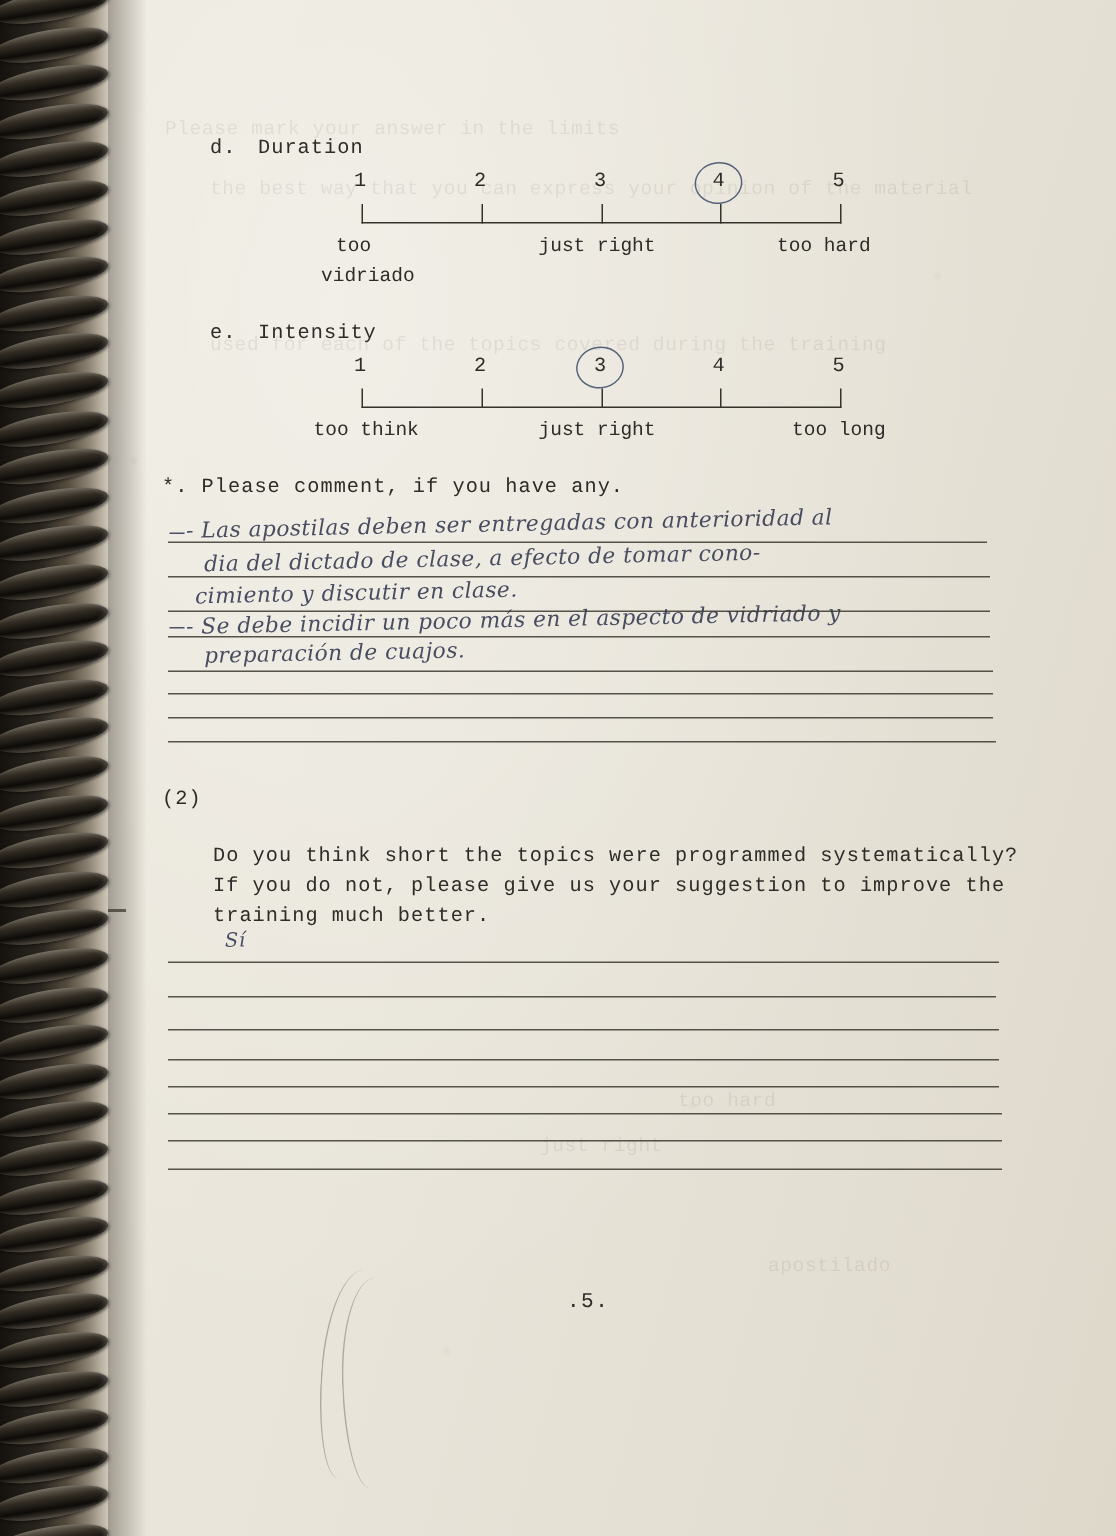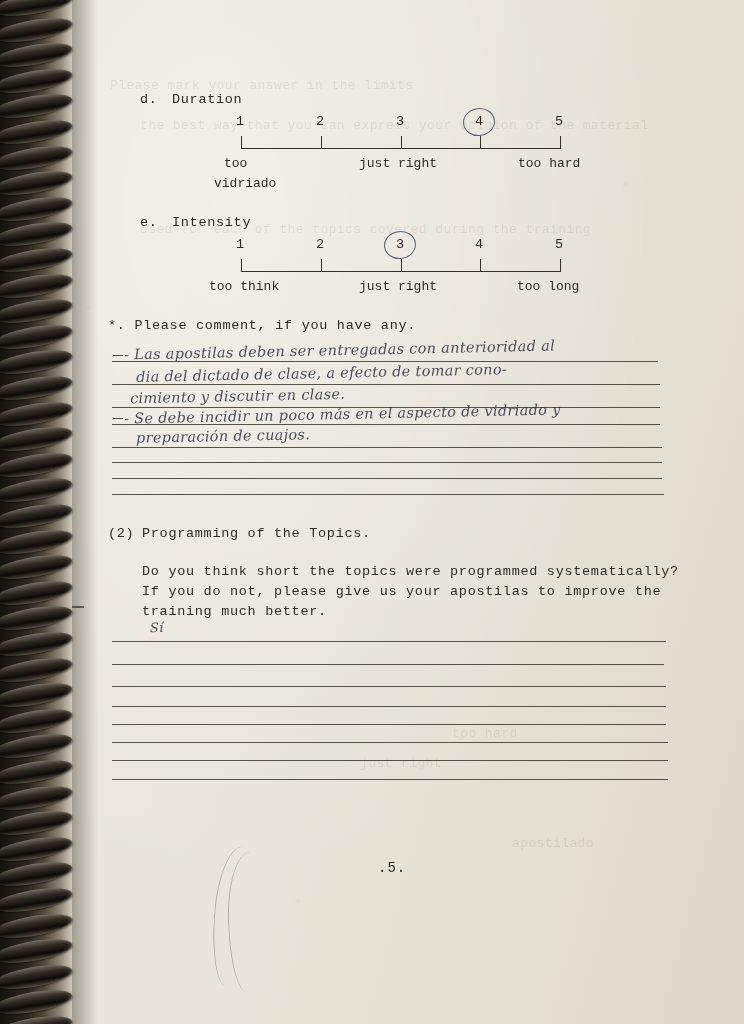--- a/index.html
+++ b/index.html
@@ -186,21 +186,21 @@
       <div class="tick" style="left:160px;"></div>
       <div class="tick" style="left:239px;"></div>
       <div class="tick" style="left:319px;"></div>
       <div class="num" style="left:-5px;">1</div>
       <div class="num" style="left:75px;">2</div>
       <div class="num" style="left:155px;">3</div>
       <div class="num" style="left:234px;">4</div>
       <div class="num" style="left:314px;">5</div>
       <div class="lbl" style="left:-32px;">too think</div>
       <div class="lbl" style="left:118px;">just right</div>
-      <div class="lbl" style="left:276px;">too long</div>
+      <div class="lbl" style="left:287px;">too long</div>
       <div class="circle-mark" style="left:143px; top:-40px;"></div>
     </div>
 
     <div class="t" style="left:108px; top:318px;">*. Please comment, if you have any.</div>
 
     <div class="dash" style="left:113px; top:355px;"></div>
     <div class="hw" style="left:124px; top:342px;">- Las apostilas deben ser entregadas con anterioridad al</div>
     <div class="hw" style="left:136px; top:365px;">dia del dictado de clase, a efecto de tomar cono-</div>
     <div class="hw" style="left:130px; top:388px;">cimiento y discutir en clase.</div>
     <div class="dash" style="left:113px; top:418px;"></div>
@@ -210,24 +210,23 @@
     <div class="rule" style="left:112px; top:361px; width:546px;"></div>
     <div class="rule" style="left:112px; top:384px; width:548px;"></div>
     <div class="rule" style="left:112px; top:407px; width:548px;"></div>
     <div class="rule" style="left:112px; top:424px; width:548px;"></div>
     <div class="rule" style="left:112px; top:447px; width:550px;"></div>
     <div class="rule" style="left:112px; top:462px; width:550px;"></div>
     <div class="rule" style="left:112px; top:478px; width:550px;"></div>
     <div class="rule" style="left:112px; top:494px; width:552px;"></div>
 
     <div class="t" style="left:108px; top:526px;">(2)</div>
-    <div class="t" style="left:142px; top:526px;">Programming of the Topics.</div>
 
     <div class="t" style="left:142px; top:564px;">Do you think short the topics were programmed systematically?</div>
-    <div class="t" style="left:142px; top:584px;">If you do not, please give us your apostilas to improve the</div>
+    <div class="t" style="left:142px; top:584px;">If you do not, please give us your suggestion to improve the</div>
     <div class="t" style="left:142px; top:604px;">training much better.</div>
 
     <div id="margin-dash"></div>
 
     <div class="hw small" style="left:150px; top:620px;">Sí</div>
 
     <div class="rule" style="left:112px; top:641px; width:554px;"></div>
     <div class="rule" style="left:112px; top:664px; width:552px;"></div>
     <div class="rule" style="left:112px; top:686px; width:554px;"></div>
     <div class="rule" style="left:112px; top:706px; width:554px;"></div>

